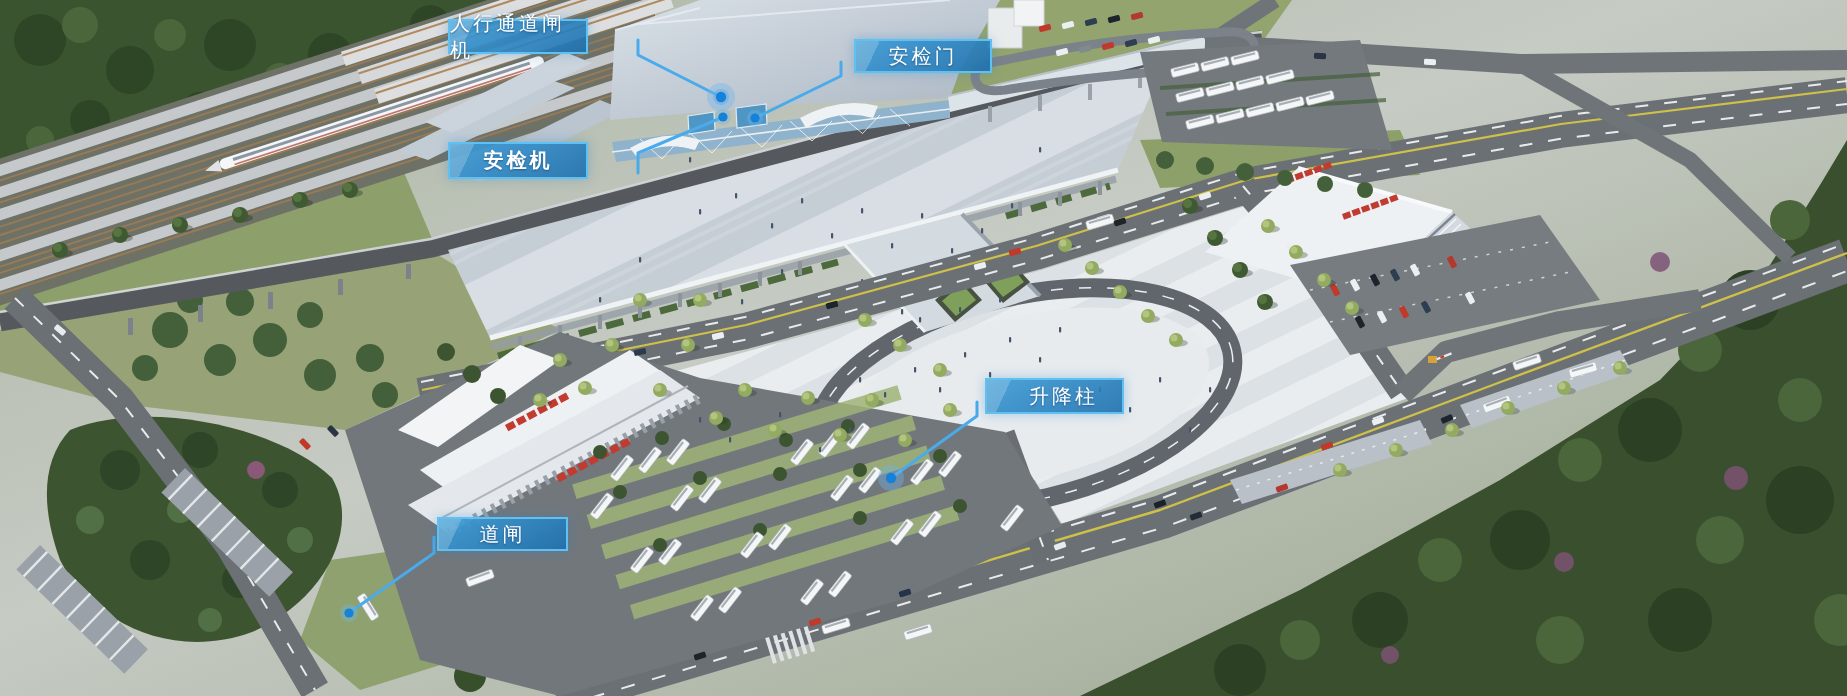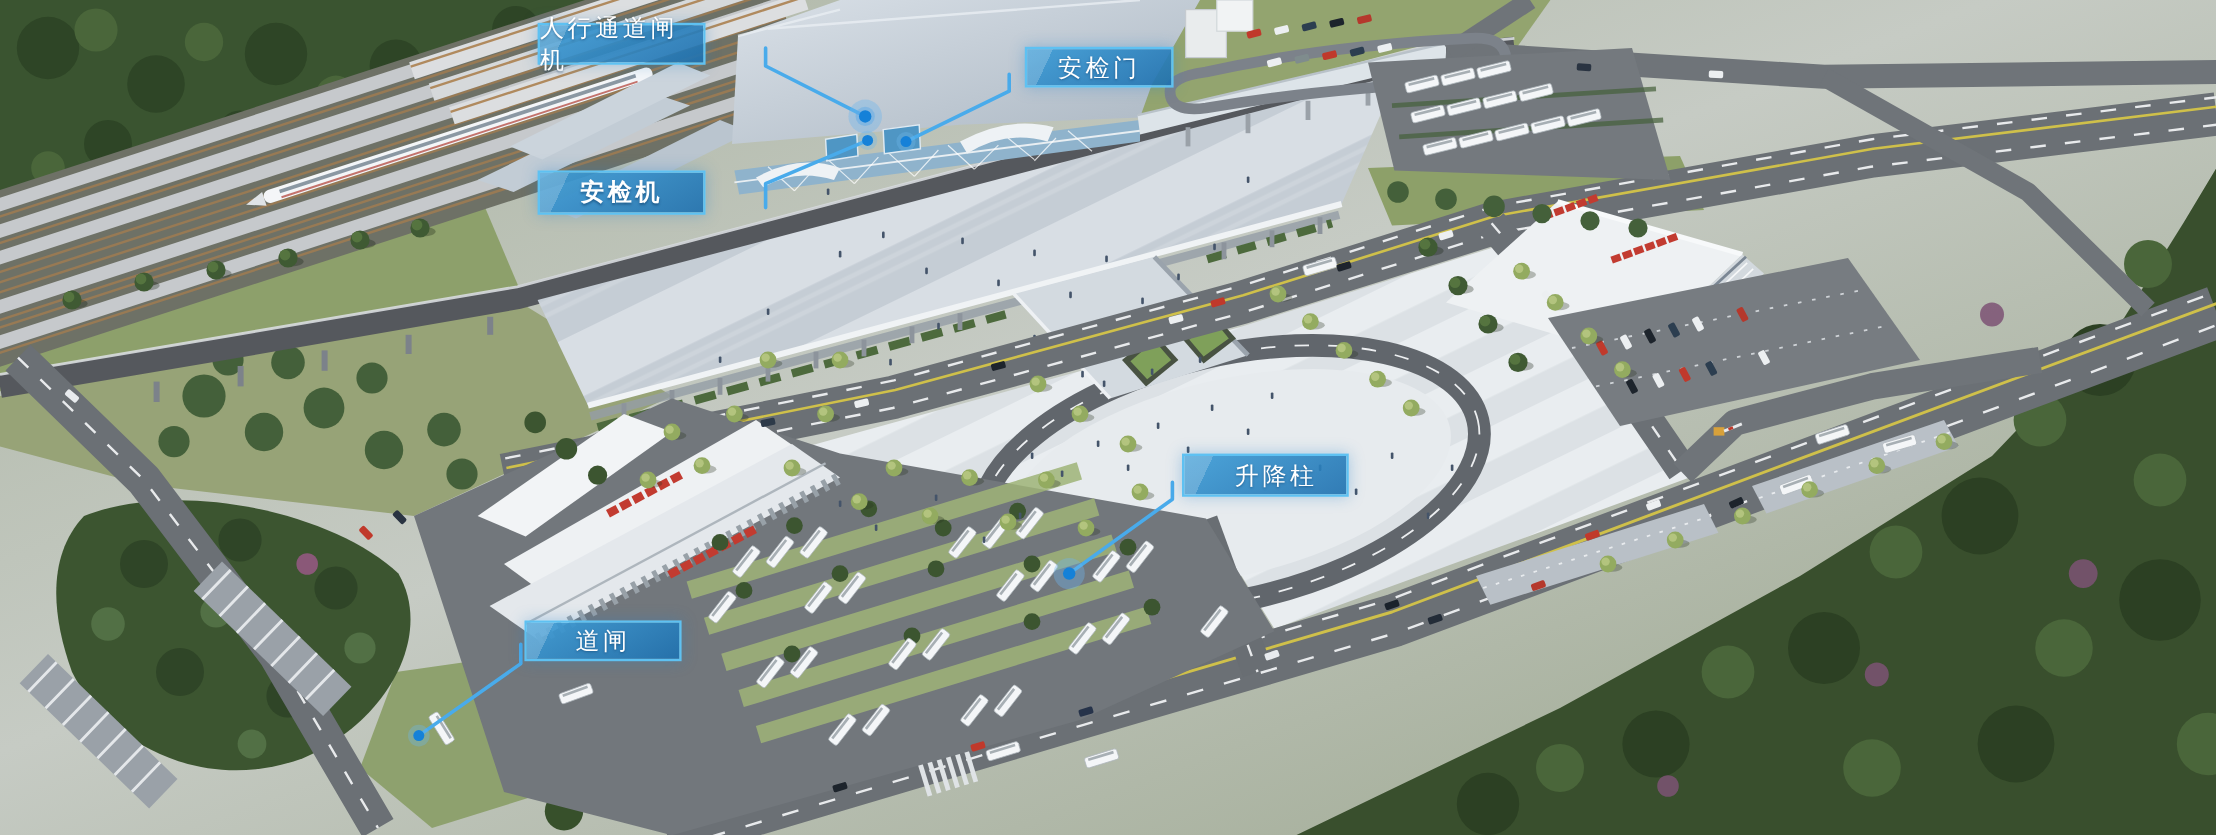--- a/index.html
+++ b/index.html
@@ -8,21 +8,21 @@
   .scene-svg{position:absolute;left:0;top:0;width:1847px;height:696px;display:block;}
   .overlay-svg{position:absolute;left:0;top:0;width:1847px;height:696px;pointer-events:none;}
   .callout{position:absolute;display:flex;align-items:center;justify-content:center;
     box-sizing:border-box;border:2px solid #5ec1f2;color:#fff;
     background:linear-gradient(115deg,rgba(255,255,255,.20) 0 16%,rgba(255,255,255,0) 16%),
                linear-gradient(150deg,rgba(64,158,215,.93),rgba(30,112,175,.90));
     font-size:20px;letter-spacing:3px;font-weight:400;
     text-shadow:0 1px 2px rgba(0,40,80,.45);
     box-shadow:0 0 12px rgba(40,130,200,.35);}
   .c1{left:448px;top:19px;width:140px;height:35px;}
-  .c2{left:854px;top:39px;width:124px;height:34px;}
+  .c2{left:854px;top:39px;width:138px;height:34px;}
   .c3{left:448px;top:142px;width:140px;height:37px;font-weight:bold;}
   .c4{left:985px;top:378px;width:139px;height:36px;padding-left:18px;}
   .c5{left:437px;top:517px;width:131px;height:34px;}
 </style>
 </head>
 <body>
 
 <div class="stage">
 
 <svg class="scene-svg" viewBox="0 0 1847 696">

